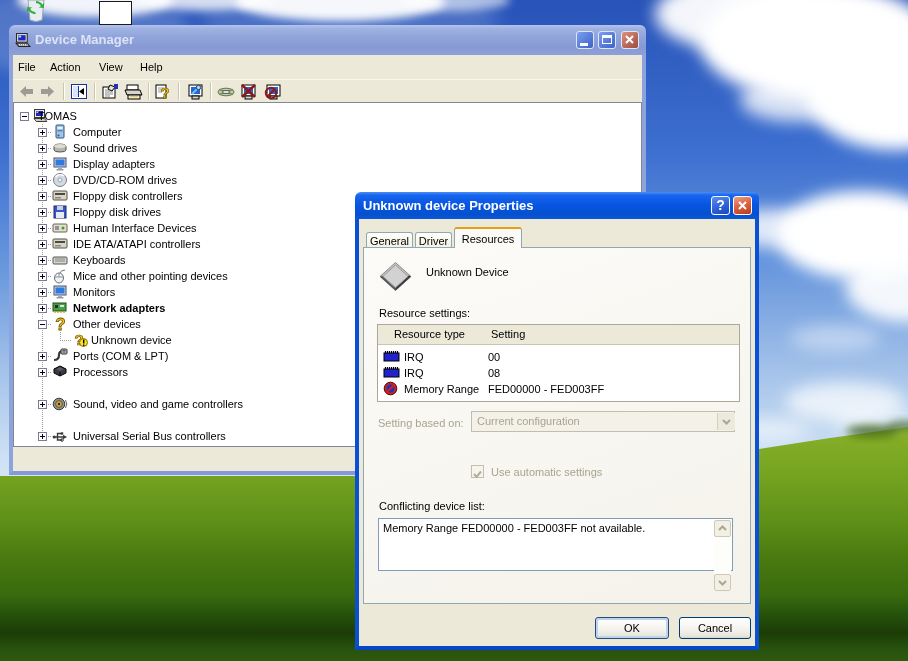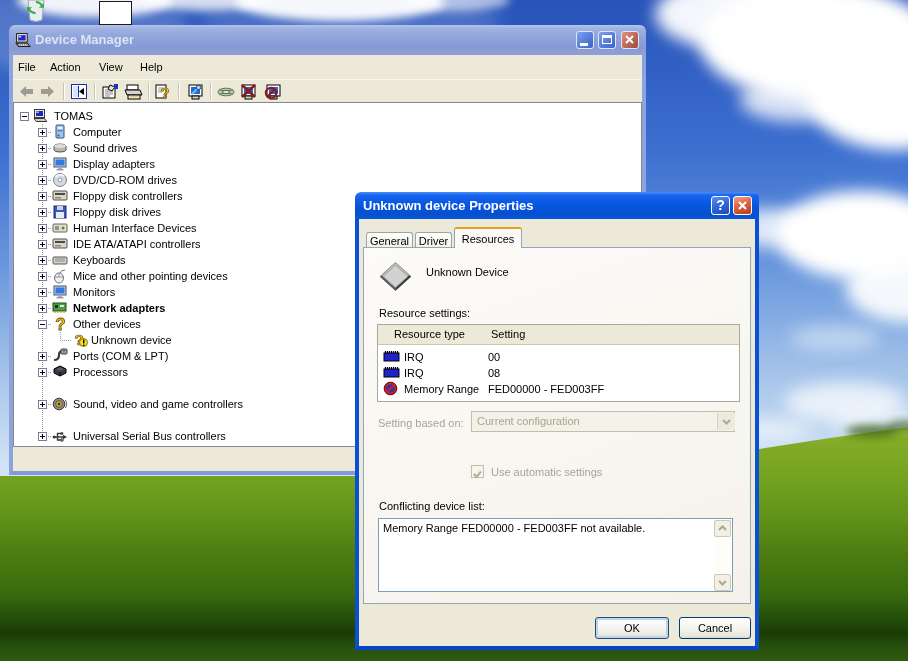--- a/index.html
+++ b/index.html
@@ -334,21 +334,21 @@
   <div class="dotv" style="left:28px;top:21px;height:312px;"></div>
   <div class="dotv" style="left:46px;top:229px;height:9px;"></div>
   <div class="doth" style="left:46px;top:237px;width:11px;"></div>
   <div class="trow" style="top:5px;">
     <div class="ebox" style="left:6px;">
           <i></i>
         </div>
     <svg class="ticon" style="left:19px">
           <use href="#i-pc"></use>
         </svg>
-    <span class="txt" style="left:40px;text-align:center;">TOMAS</span>
+    <span class="txt" style="left:24px;text-align:center;">TOMAS</span>
   </div>
   <div class="trow" style="top:21px;">
     <div class="doth" style="left:28px;top:8px;width:9px;"></div>
     <div class="ebox" style="left:24px;">
           <i></i>
           <b></b>
         </div>
     <svg class="ticon" style="left:38px">
           <use href="#i-comp"></use>
         </svg>
@@ -606,21 +606,21 @@
         </svg>
    </div>
  </div>
  <div class="abs" style="left:116px;top:273px;width:13px;height:13px;background:#f6f4ec;border:1px solid #c2bfae;box-sizing:border-box;">
    <svg width="11" height="11" viewBox="0 0 11 11">
         <path d="M2 5 L4.5 8 L9 2.5" stroke="#b0ae9c" stroke-width="2" fill="none"></path>
       </svg>
  </div>
  <div class="glbl" style="left:136px;top:274px;">Use automatic settings</div>
  <div class="lbl" style="left:24px;top:308px;">Conflicting device list:</div>
- <div class="abs" style="left:23px;top:326px;width:355px;height:74px;background:#fff;border:1px solid #7f9db9;box-sizing:border-box;">
+ <div class="abs" style="left:23px;top:326px;width:355px;height:53px;background:#fff;border:1px solid #7f9db9;box-sizing:border-box;">
    <div class="lbl" style="left:4px;top:3px;">Memory Range FED00000 - FED003FF not available.</div>
    <div class="abs" style="left:335px;top:1px;width:17px;height:71px;background:#fdfdfa;">
      <div class="abs" style="left:0;top:0;width:17px;height:17px;background:#f2f0e3;border:1px solid #cdc9b6;border-radius:2px;box-sizing:border-box;">
       <svg width="15" height="15" viewBox="0 0 15 15">
             <path d="M4 9 L7.5 5.5 L11 9" stroke="#aaa796" stroke-width="2" fill="none"></path>
           </svg>
      </div>
      <div class="abs" style="left:0;top:54px;width:17px;height:17px;background:#f2f0e3;border:1px solid #cdc9b6;border-radius:2px;box-sizing:border-box;">
       <svg width="15" height="15" viewBox="0 0 15 15">
             <path d="M4 6 L7.5 9.5 L11 6" stroke="#aaa796" stroke-width="2" fill="none"></path>

